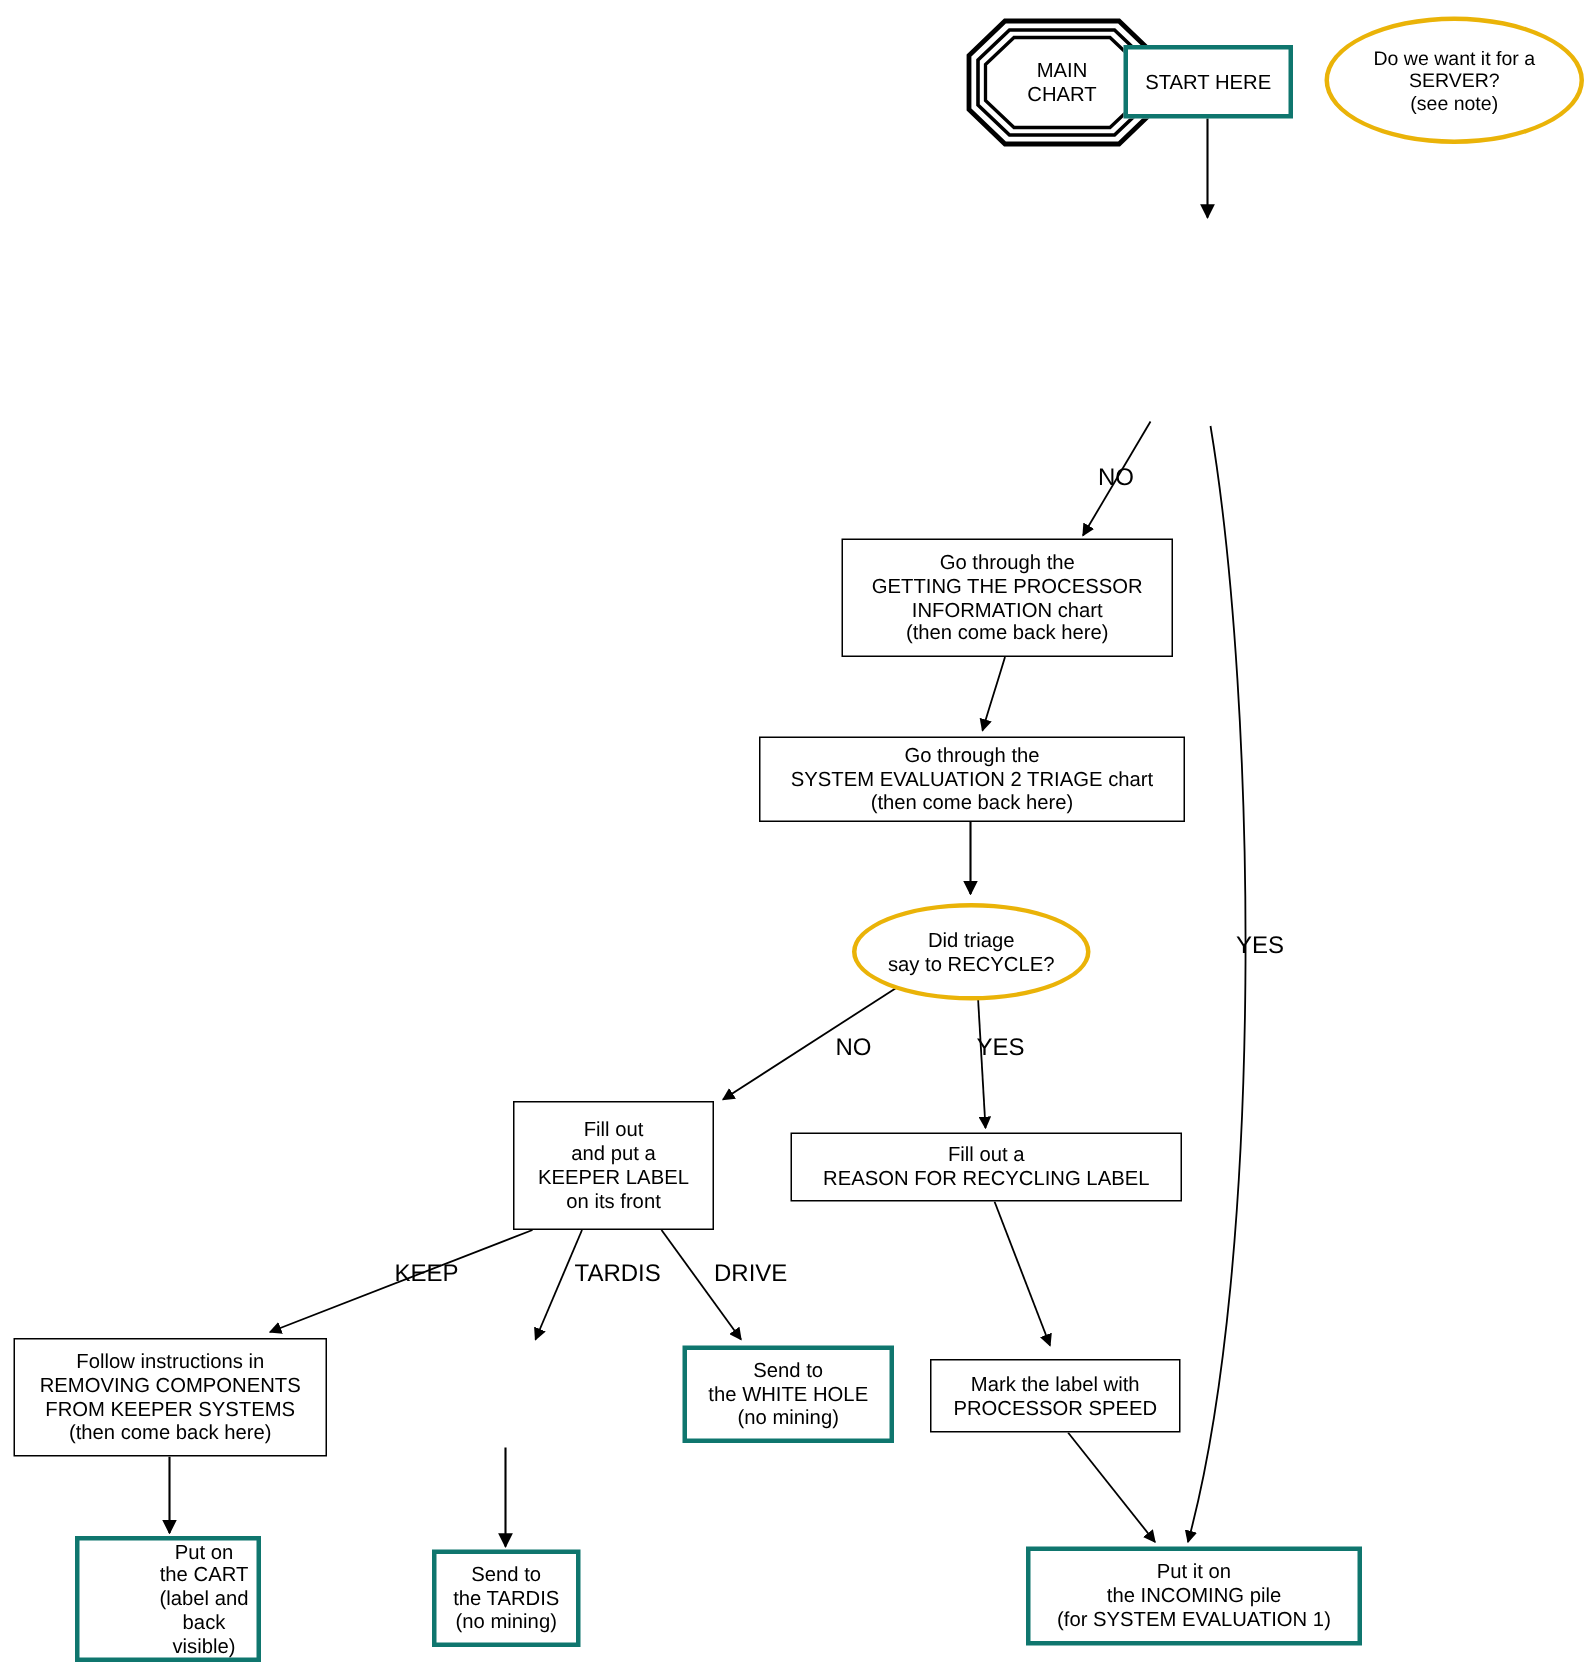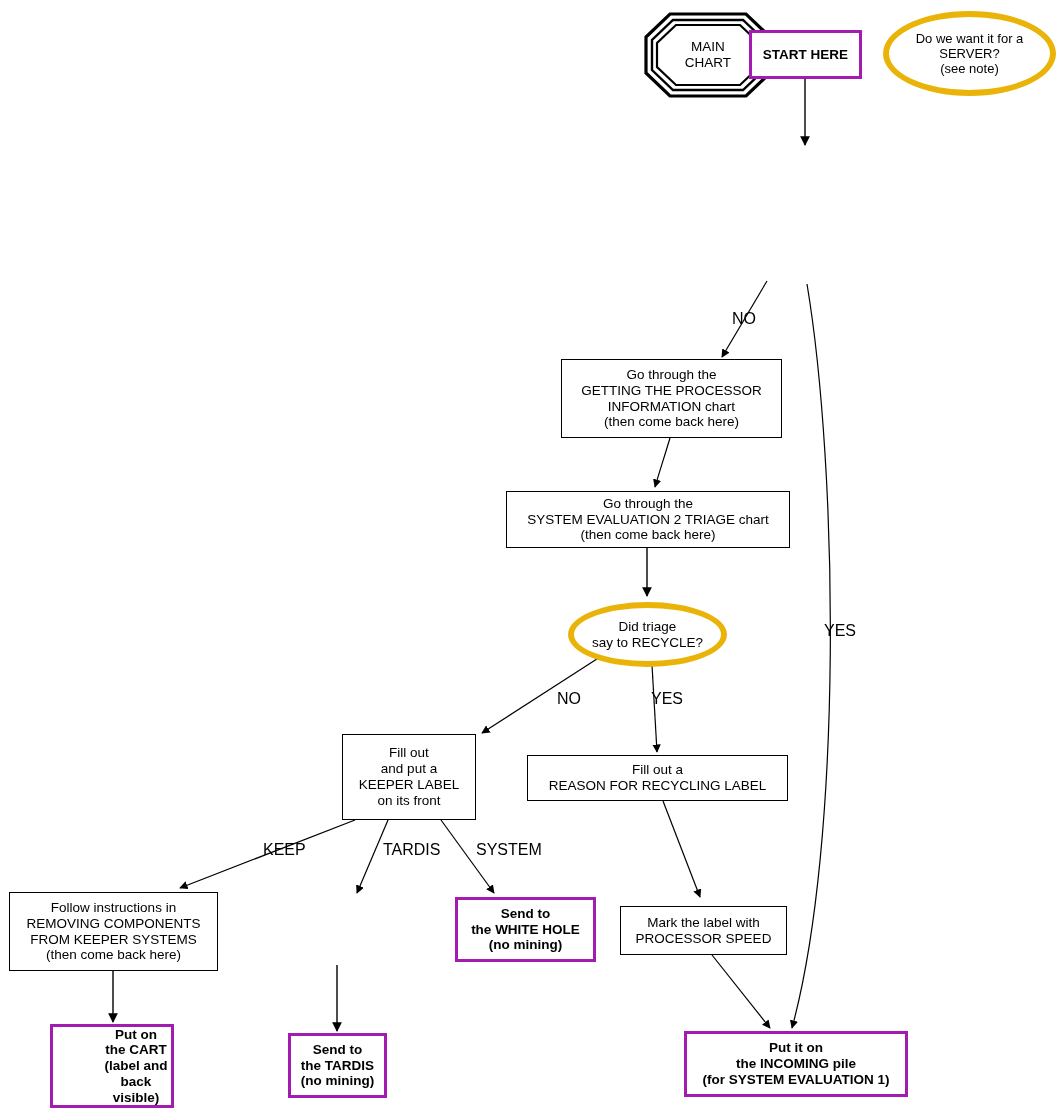--- a/index.html
+++ b/index.html
@@ -36,25 +36,24 @@
     text-align: center;
     background: #ffffff;
     line-height: 1.17;
     white-space: pre-line;
     z-index: 2;
   }
   .box {
     border: 1px solid #000000;
   }
   .box-thick {
-    border: 3px solid #a21caf;
-    font-weight: bold;
+    border: 3px solid #0f766e;
   }
   .ellipse {
-    border: 6px solid #eab308;
+    border: 3px solid #eab308;
     border-radius: 50%;
   }
   .edge-label {
     position: absolute;
     z-index: 3;
     background: transparent;
     white-space: nowrap;
   }
   .octagon {
     position: absolute;
@@ -211,15 +210,15 @@
   <div class="edge-label" style="left:824px; top:622px; font-size:16px;">YES</div>
 
   <div class="edge-label" style="left:557px; top:690px; font-size:16px;">NO</div>
 
   <div class="edge-label" style="left:651px; top:690px; font-size:16px;">YES</div>
 
   <div class="edge-label" style="left:263px; top:841px; font-size:16px;">KEEP</div>
 
   <div class="edge-label" style="left:383px; top:841px; font-size:16px;">TARDIS</div>
 
-  <div class="edge-label" style="left:476px; top:841px; font-size:16px;">SYSTEM</div>
+  <div class="edge-label" style="left:476px; top:841px; font-size:16px;">DRIVE</div>
 
 </div>
 
 </body></html>

